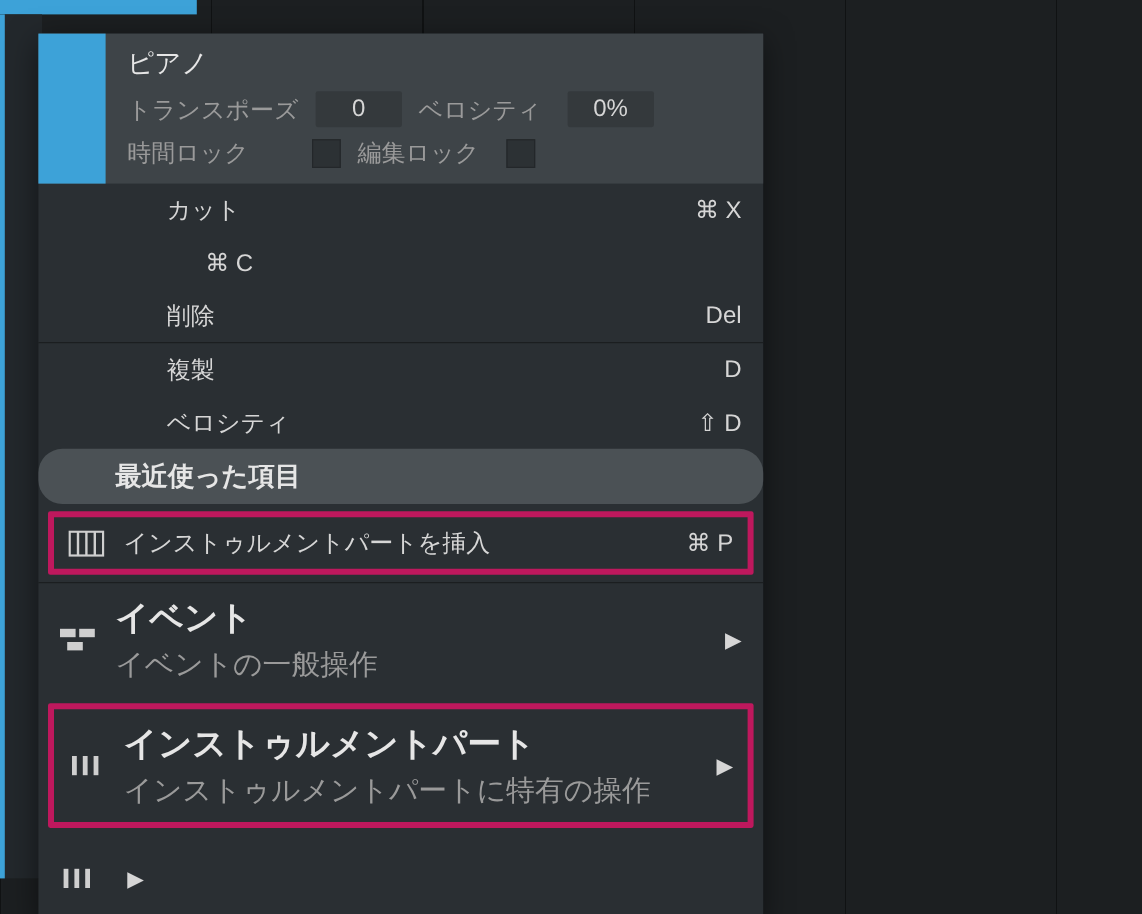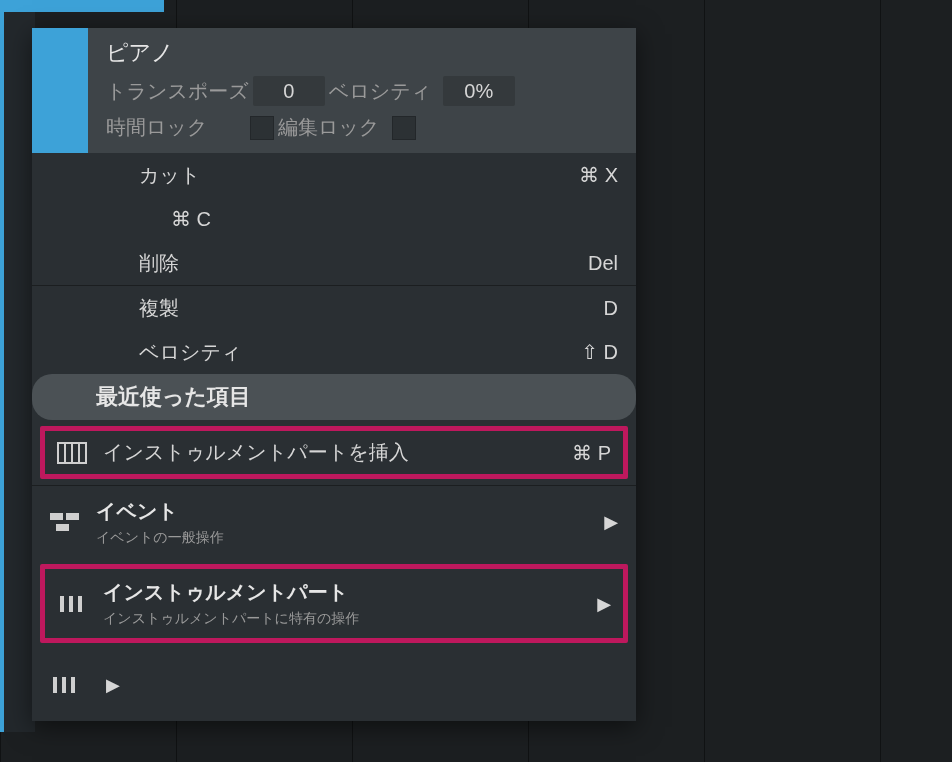--- a/index.html
+++ b/index.html
@@ -69,21 +69,21 @@
     padding: 10px 18px 12px 18px;
   }
   .header-title {
     color: #e6e6e6;
     font-size: 22px;
     margin-bottom: 8px;
   }
   .header-row {
     display: flex;
     align-items: center;
-    gap: 4px;
+    gap: 14px;
     margin-top: 8px;
   }
   .hdr-label {
     color: #9a9a9a;
     font-size: 20px;
     min-width: 140px;
   }
   .value-box {
     background: #34393c;
     color: #d6d6d6;
@@ -145,22 +145,22 @@
   }
 
   .submenu {
     display: flex;
     align-items: center;
     padding: 10px 18px;
     position: relative;
     min-height: 72px;
   }
   .submenu .texts { flex: 1; display:flex; flex-direction:column; }
-  .submenu .title { color: #e6e6e6; font-weight: 600; font-size: 20px; }
-  .submenu .desc  { color: #9a9a9a; font-size: 14px; margin-top: 4px; }
+  .submenu .title { color: #e6e6e6; font-weight: 600; font-size: 28px; }
+  .submenu .desc  { color: #9a9a9a; font-size: 24px; margin-top: 4px; }
   .chevron {
     color: #d6d6d6;
     font-size: 18px;
     margin-left: 10px;
   }
 
   .boxed {
     border: 5px solid #be185d;
     border-radius: 2px;
   }

